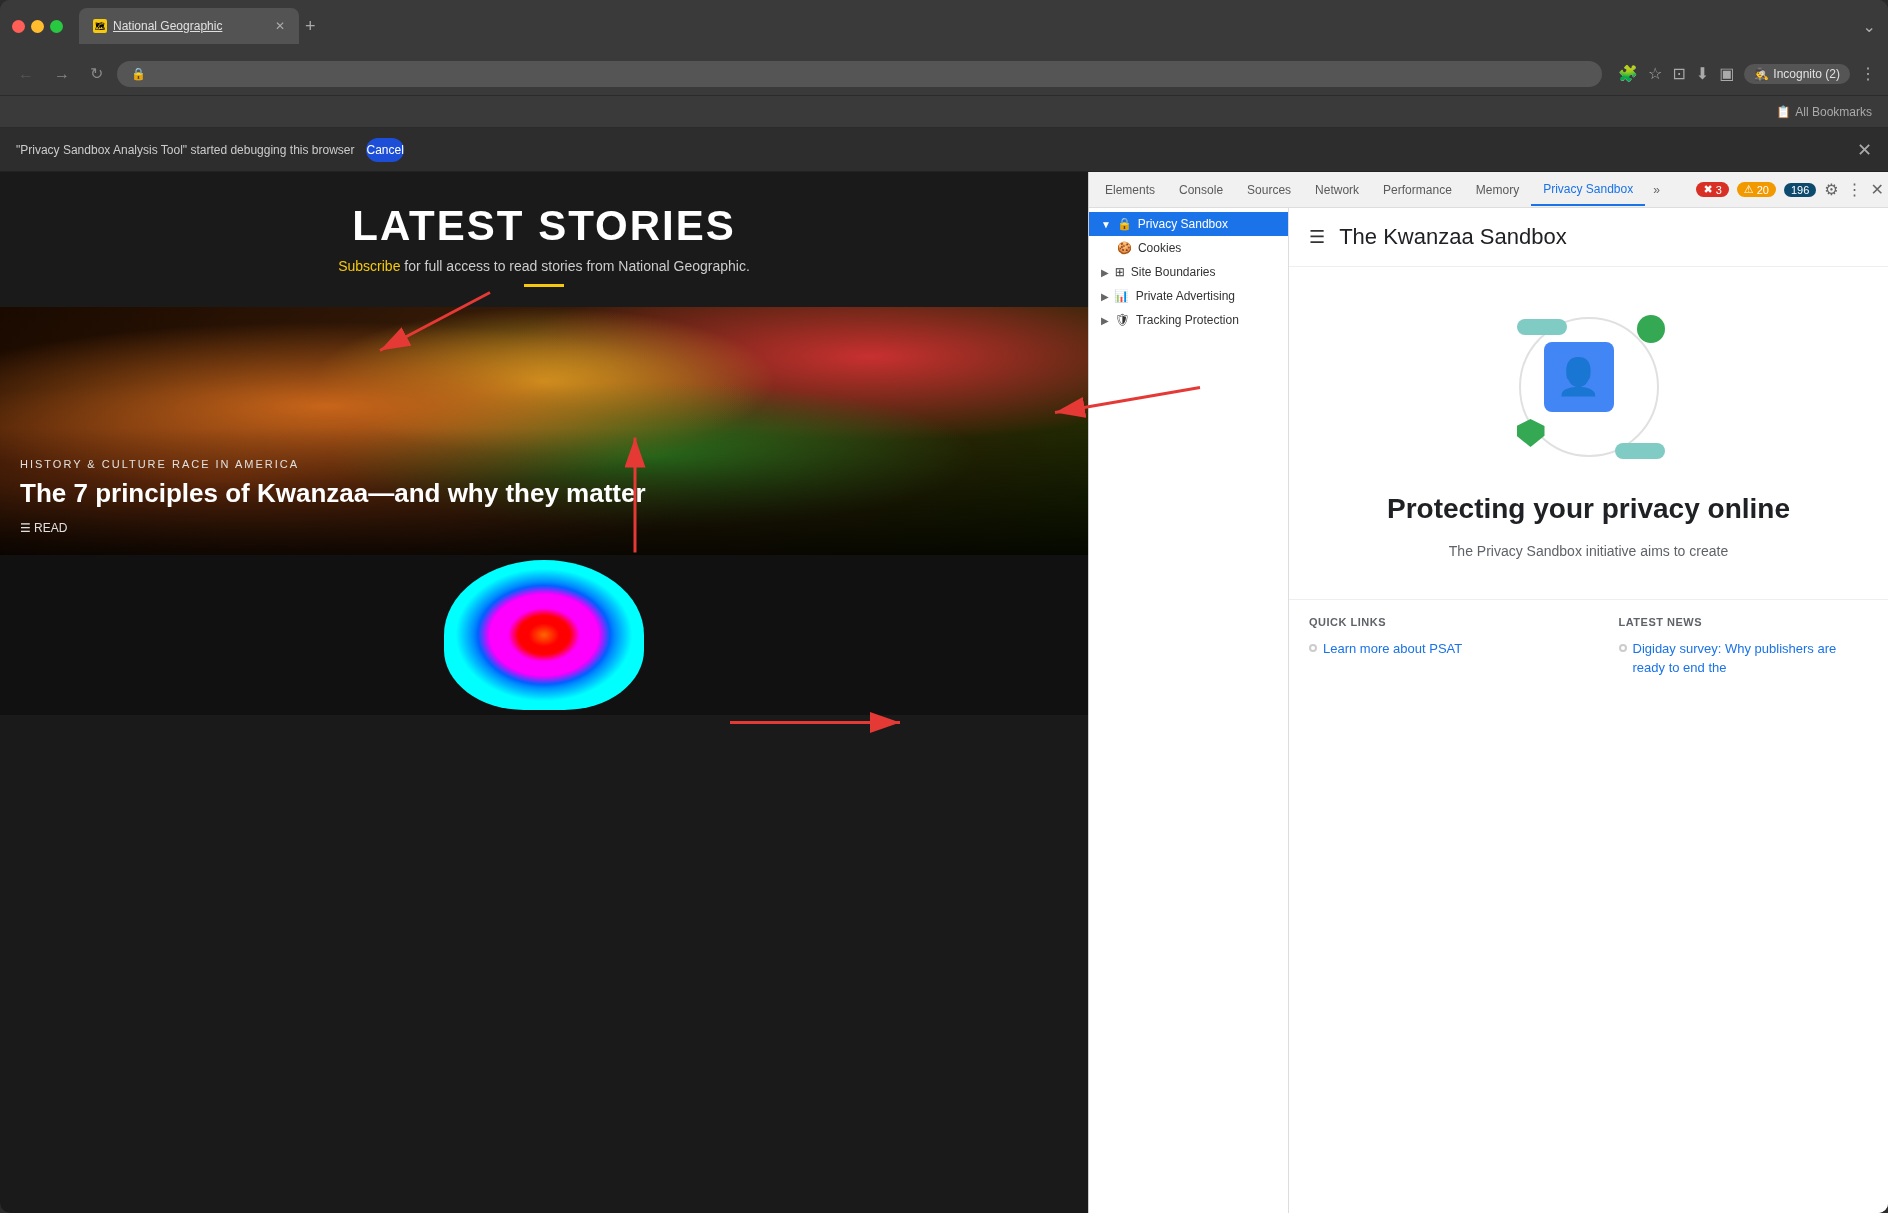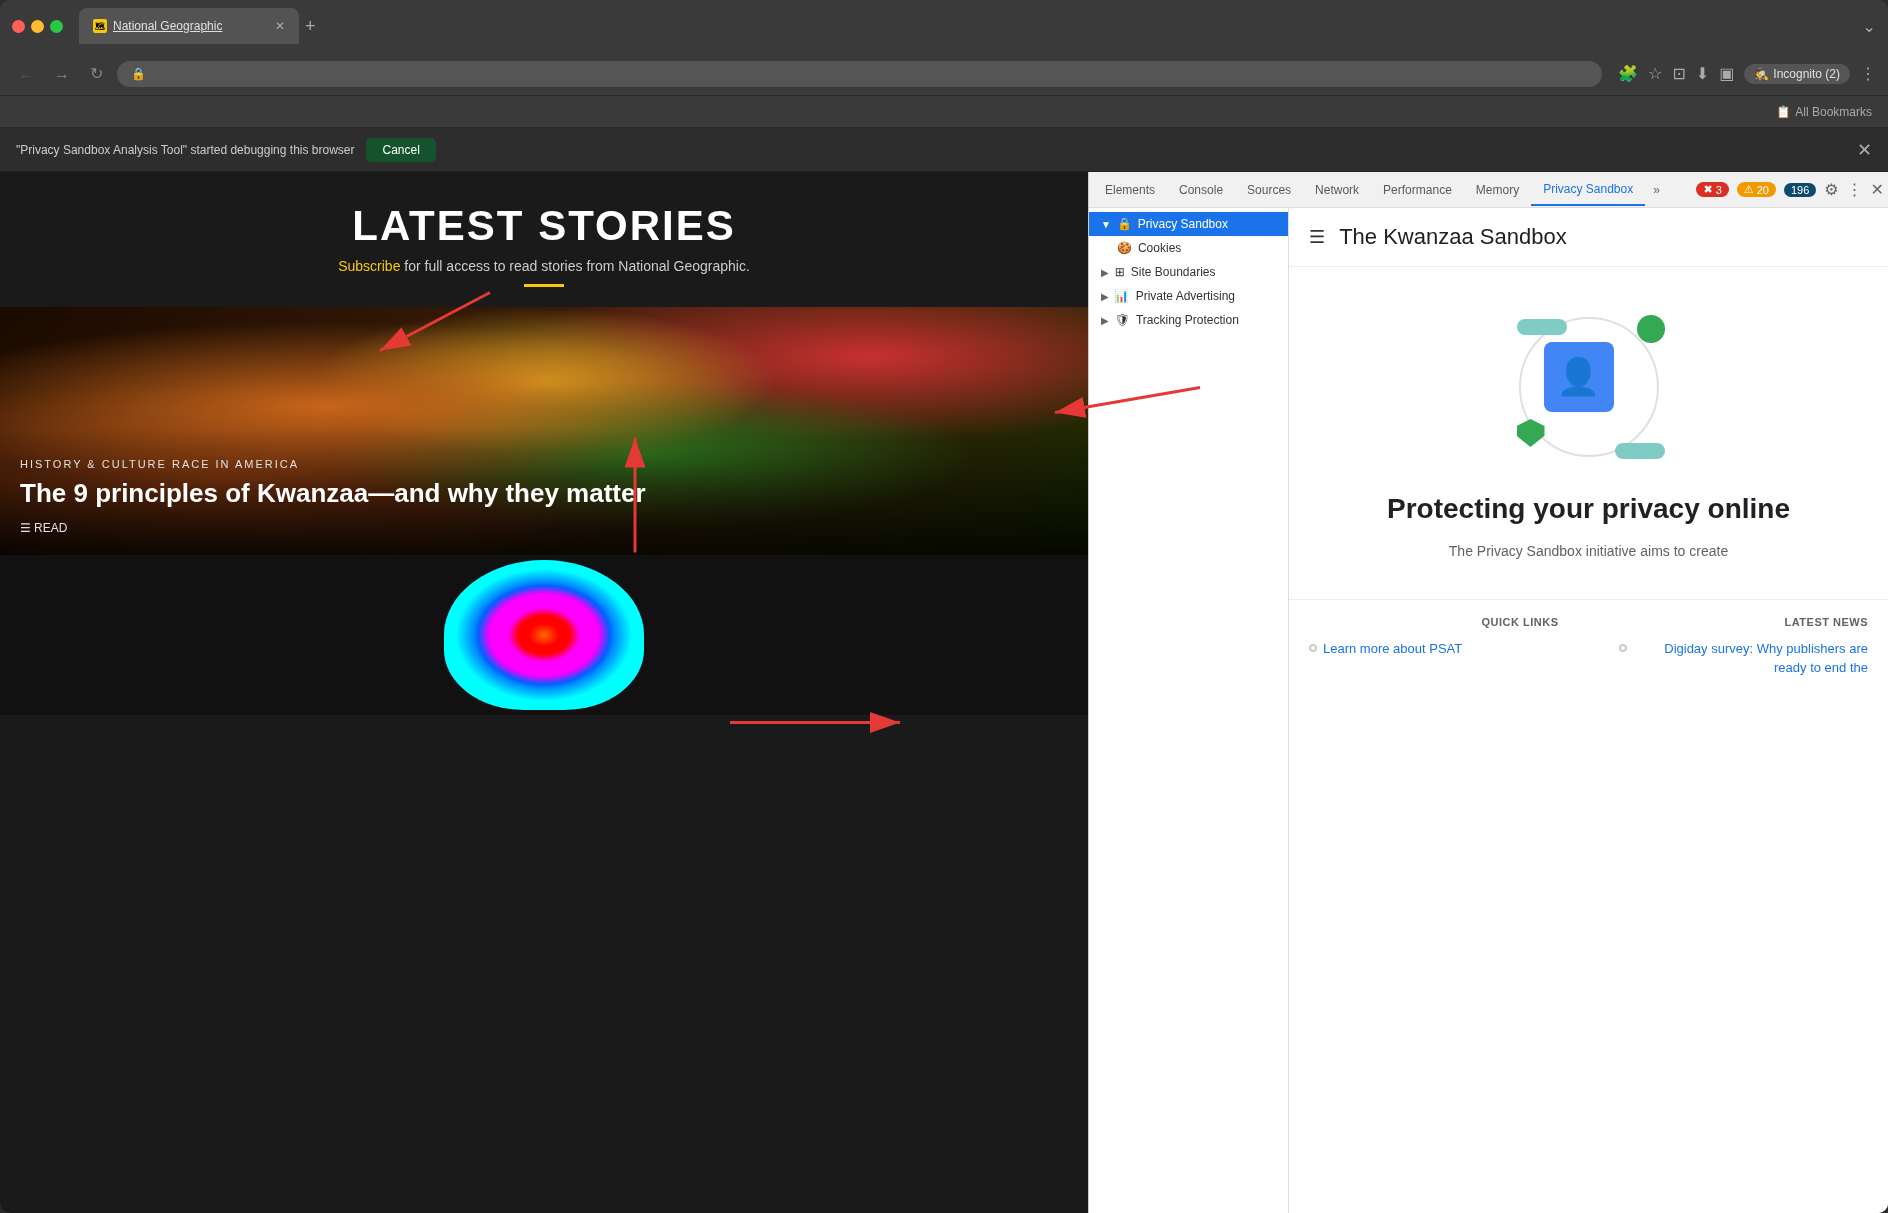--- a/index.html
+++ b/index.html
@@ -32,21 +32,21 @@
     .address-bar { flex: 1; background: #555; border-radius: 20px; padding: 6px 14px; display: flex; align-items: center; gap: 8px; }
     .address-lock { color: #aaa; font-size: 12px; }
     .address-text { font-size: 13px; color: #e0e0e0; }
     .nav-right { display: flex; align-items: center; gap: 10px; margin-left: 8px; }
     .nav-icon { color: #aaa; font-size: 16px; cursor: pointer; }
     .incognito-badge { background: #555; border-radius: 12px; padding: 3px 10px; font-size: 12px; color: #e0e0e0; display: flex; align-items: center; gap: 4px; }
 
     
     .debugger-bar { background: #2d2d2d; height: 44px; display: flex; align-items: center; padding: 0 16px; gap: 12px; border-bottom: 1px solid #222; position: relative; }
     .debugger-text { font-size: 12px; color: #ccc; }
-    .cancel-btn { background: #14532d; color: white; border: none; border-radius: 5px; padding: 5px 16px; font-size: 12px; cursor: pointer; }
+    .cancel-btn { background: #1d4ed8; color: white; border: none; border-radius: 12px; padding: 5px 0; font-size: 12px; cursor: pointer; }
     .debugger-close { position: absolute; right: 16px; color: #aaa; font-size: 18px; cursor: pointer; }
 
     
     .bookmarks-bar { background: #3a3a3a; height: 32px; display: flex; align-items: center; justify-content: flex-end; padding: 0 16px; border-bottom: 1px solid #2a2a2a; }
     .bookmarks-text { font-size: 12px; color: #aaa; display: flex; align-items: center; gap: 4px; }
 
     
     .main-area { flex: 1; display: flex; overflow: hidden; }
 
     
@@ -109,21 +109,21 @@
     .ps-illustration { width: 160px; height: 160px; position: relative; margin-bottom: 24px; }
     .ps-circle { width: 140px; height: 140px; border: 2px solid #e0e0e0; border-radius: 50%; position: absolute; top: 10px; left: 10px; }
     .ps-person { width: 70px; height: 70px; background: #4285f4; border-radius: 8px; position: absolute; top: 35px; left: 35px; display: flex; align-items: center; justify-content: center; }
     .ps-green-dot { width: 28px; height: 28px; background: #34a853; border-radius: 50%; position: absolute; top: 8px; right: 4px; }
     .ps-shield { width: 28px; height: 28px; background: #34a853; position: absolute; bottom: 20px; left: 8px; clip-path: polygon(50% 0%, 100% 25%, 100% 60%, 50% 100%, 0% 60%, 0% 25%); }
     .ps-pill-top { width: 50px; height: 16px; background: #80cbc4; border-radius: 8px; position: absolute; top: 12px; left: 8px; }
     .ps-pill-bottom { width: 50px; height: 16px; background: #80cbc4; border-radius: 8px; position: absolute; bottom: 8px; right: 4px; }
     .ps-headline { font-size: 28px; font-weight: 700; color: #202124; line-height: 1.3; margin-bottom: 16px; }
     .ps-body { font-size: 14px; color: #5f6368; max-width: 380px; }
 
-    .ps-links-section { display: flex; padding: 16px 20px; border-top: 1px solid #eee; gap: 60px; text-align: right; }
+    .ps-links-section { display: flex; padding: 16px 20px; border-top: 1px solid #eee; gap: 60px; }
     .ps-links-col { flex: 1; }
     .ps-links-title { font-size: 11px; font-weight: 600; color: #5f6368; text-transform: uppercase; letter-spacing: 0.5px; margin-bottom: 12px; }
     .ps-link { display: flex; align-items: flex-start; gap: 6px; font-size: 13px; color: #1a73e8; margin-bottom: 8px; cursor: pointer; line-height: 1.4; }
     .ps-link-dot { width: 8px; height: 8px; border-radius: 50%; border: 2px solid #ccc; margin-top: 4px; flex-shrink: 0; }
 
     
     .page-overlay { position: absolute; top: 0; left: 0; width: 100%; height: 100%; pointer-events: none; z-index: 100; }
   </style>
 </head>
 <body>
@@ -191,21 +191,21 @@
           <a>Subscribe</a>
           <span> for full access to read stories from National Geographic.</span>
         </div>
         <div class="nat-geo-divider"></div>
       </div>
 
       <div class="food-sim">
         <div class="food-colors"></div>
         <div class="food-overlay">
           <div class="food-category">HISTORY &amp; CULTURE   RACE IN AMERICA</div>
-          <div class="food-headline">The 9 principles of Kwanzaa—and why they matter</div>
+          <div class="food-headline">The 7 principles of Kwanzaa—and why they matter</div>
           <div class="food-read">☰ READ</div>
         </div>
       </div>
 
       <div class="skull-section">
         <div class="skull-sim"></div>
       </div>
     </div>
 
     <div class="devtools-panel">

